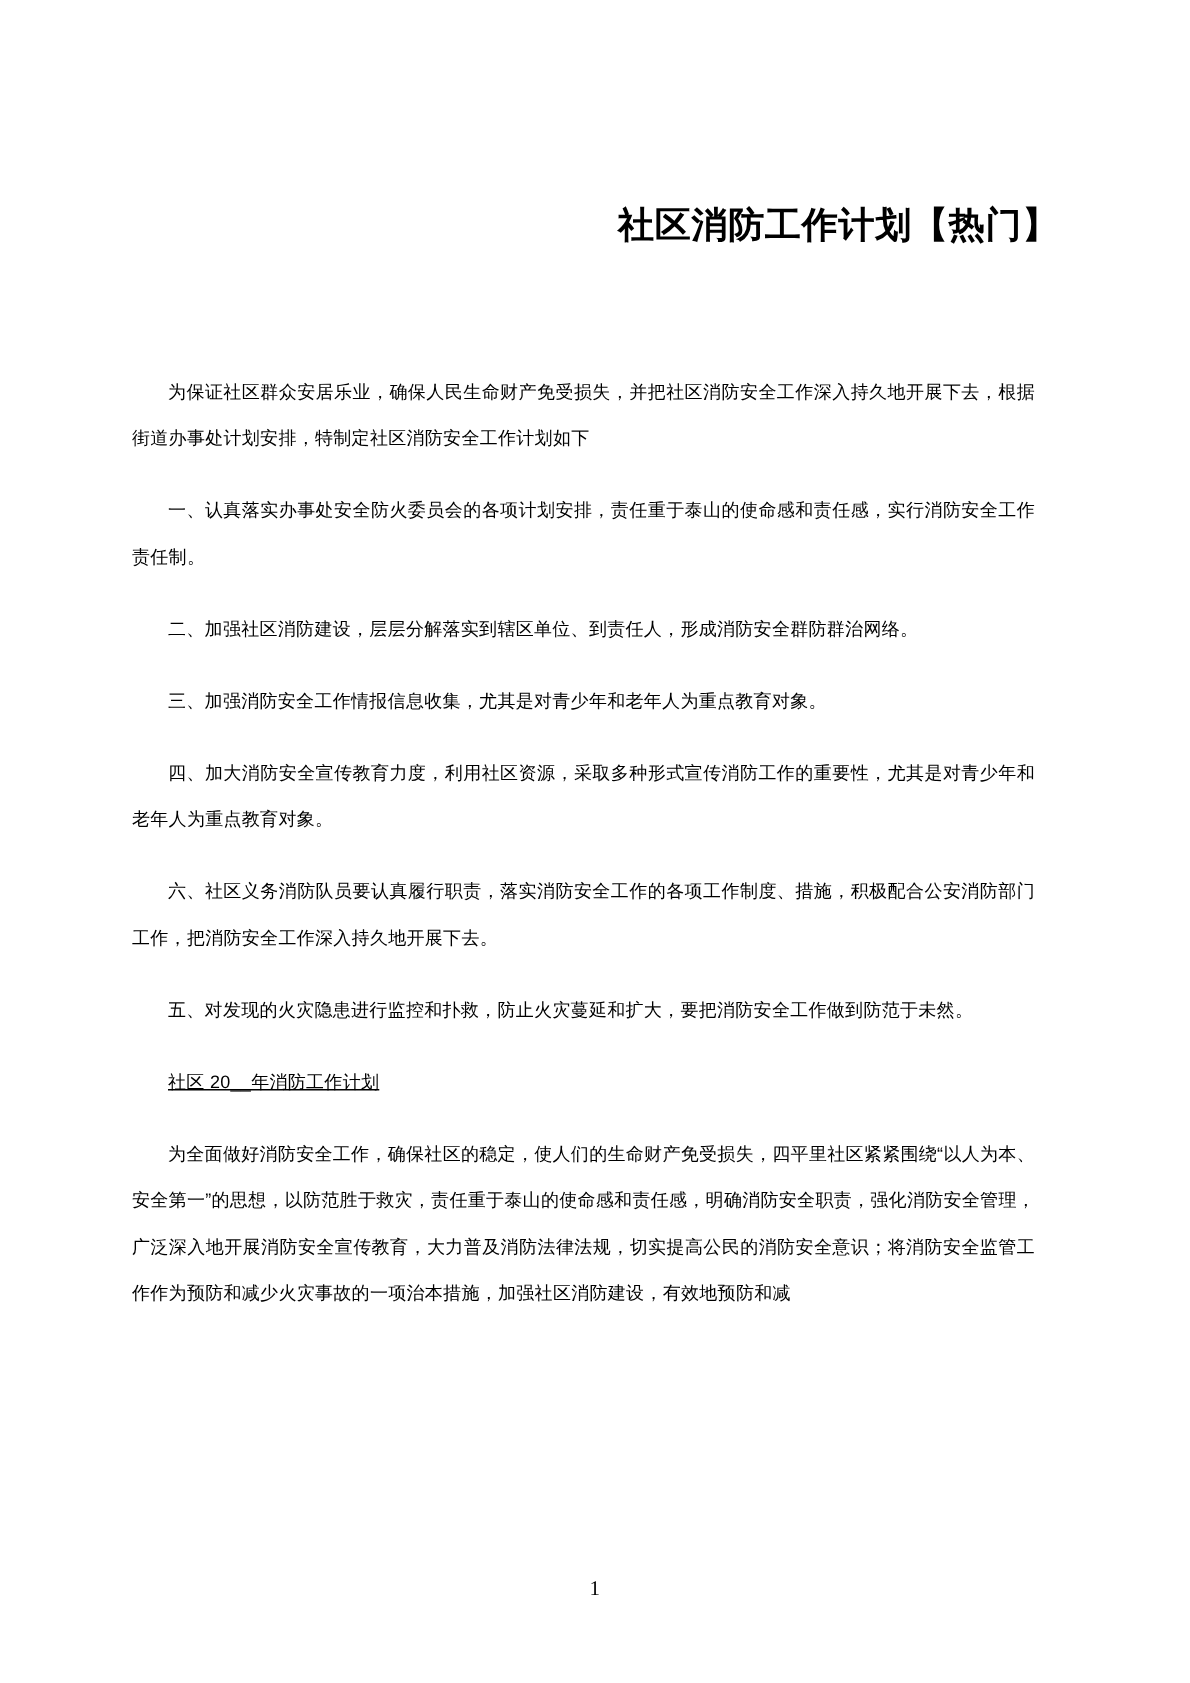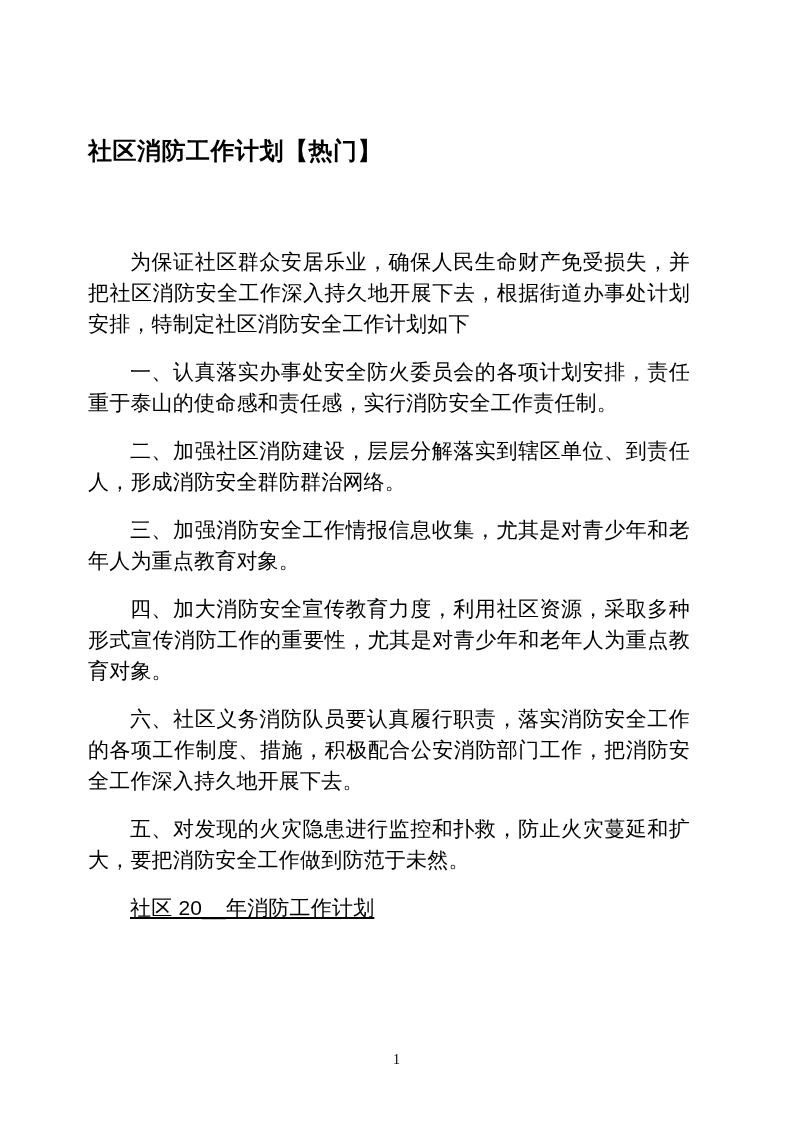--- a/index.html
+++ b/index.html
@@ -23,33 +23,33 @@
   }
   .content {
     position: absolute;
     left: 88px;
     top: 0;
     width: 618px;
   }
   .doc-title {
     margin: 0;
     padding: 0;
-    text-align: left;
+    text-align: right;
     font-size: 24px;
     font-weight: bold;
     letter-spacing: 0.5px;
     line-height: 1.3;
     padding-top: 135px;
   }
   .body-block {
     margin-top: 80px;
   }
   p.para {
     margin: 0 16px 17px 0;
-    font-size: 21px;
+    font-size: 12px;
     line-height: 31px;
     text-align: justify;
     text-justify: inter-ideograph;
     text-indent: 2em;
     letter-spacing: 0.2px;
   }
   p.para.first {
     margin-top: 0;
   }
   p.para.heading-line {
@@ -76,18 +76,19 @@
 
     <div class="body-block">
       <p class="para first">为保证社区群众安居乐业，确保人民生命财产免受损失，并把社区消防安全工作深入持久地开展下去，根据街道办事处计划安排，特制定社区消防安全工作计划如下</p>
       <p class="para">一、认真落实办事处安全防火委员会的各项计划安排，责任重于泰山的使命感和责任感，实行消防安全工作责任制。</p>
       <p class="para">二、加强社区消防建设，层层分解落实到辖区单位、到责任人，形成消防安全群防群治网络。</p>
       <p class="para">三、加强消防安全工作情报信息收集，尤其是对青少年和老年人为重点教育对象。</p>
       <p class="para">四、加大消防安全宣传教育力度，利用社区资源，采取多种形式宣传消防工作的重要性，尤其是对青少年和老年人为重点教育对象。</p>
       <p class="para">六、社区义务消防队员要认真履行职责，落实消防安全工作的各项工作制度、措施，积极配合公安消防部门工作，把消防安全工作深入持久地开展下去。</p>
       <p class="para">五、对发现的火灾隐患进行监控和扑救，防止火灾蔓延和扩大，要把消防安全工作做到防范于未然。</p>
       <p class="para heading-line">社区 20__年消防工作计划</p>
+      <p class="para">为全面做好消防安全工作，确保社区的稳定，使人们的生命财产免受损失，四平里社区紧紧围绕“以人为本、安全第一”的思想，以防范胜于救灾，责任重于泰山的使命感和责任感，明确消防安全职责，强化消防安全管理，广泛深入地开展消防安全宣传教育，大力普及消防法律法规，切实提高公民的消防安全意识；将消防安全监管工作作为预防和减少火灾事故的一项治本措施，加强社区消防建设，有效地预防和减</p>
     </div>
 
   </div>
 
   <div class="page-number">1</div>
 </div>
 
 </body></html>

